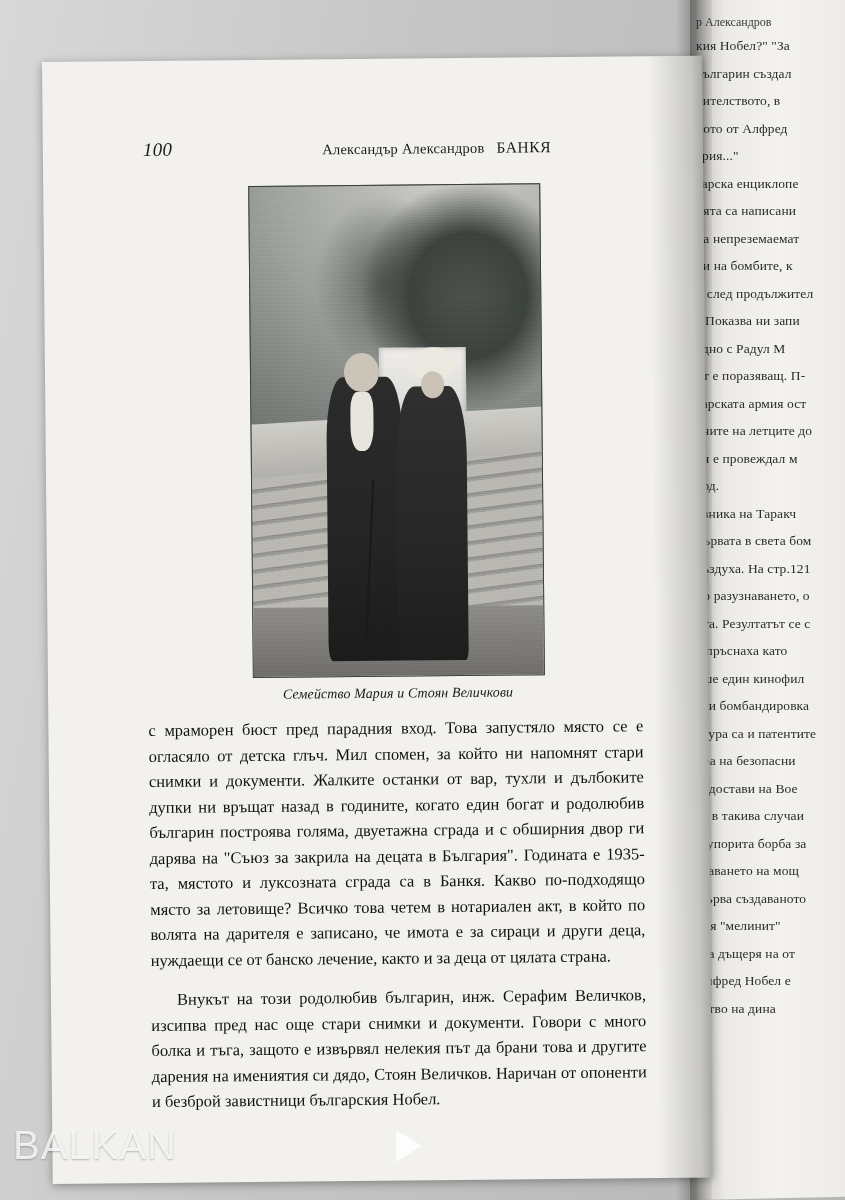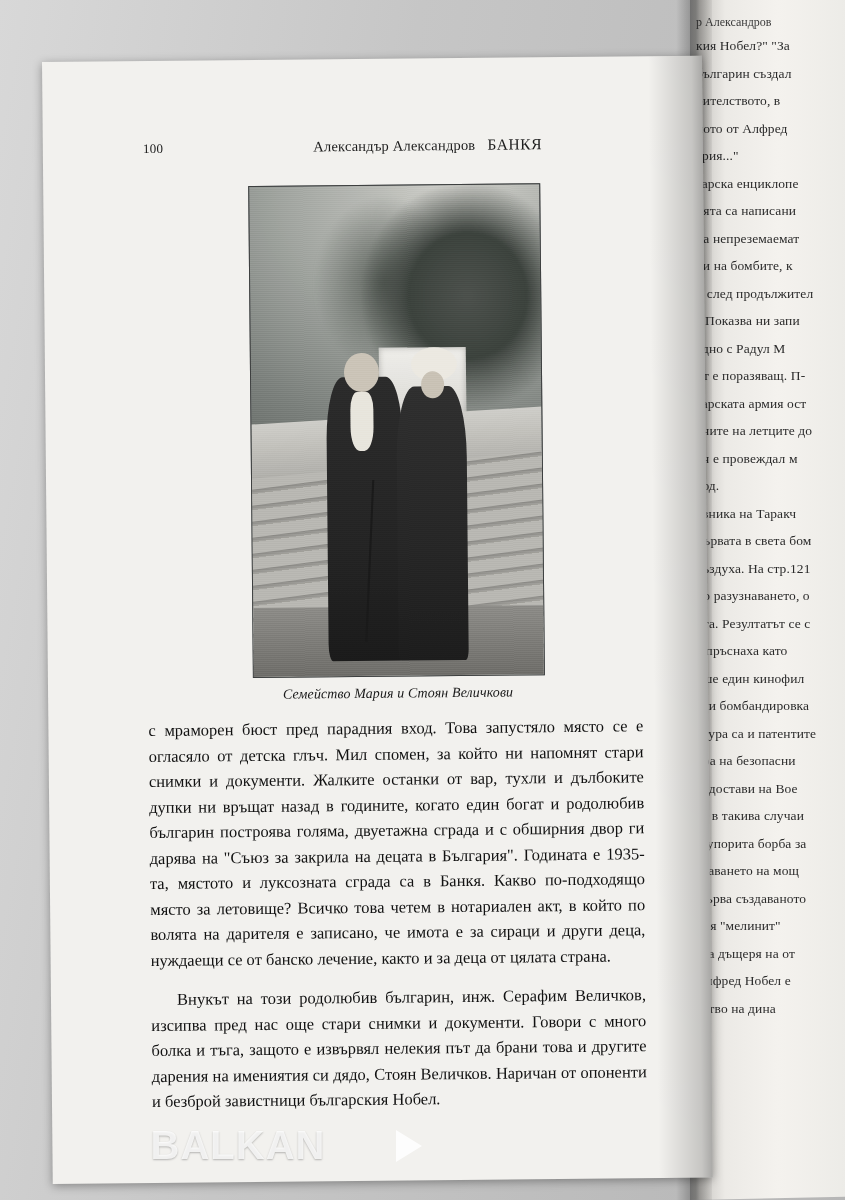--- a/index.html
+++ b/index.html
@@ -97,21 +97,22 @@
 
   
   .running-head {
     display: flex;
     align-items: baseline;
     font-size: 15px;
     color: #1c1c1c;
     height: 22px;
   }
   .folio {
-    font-size: 13px;
+    font-style: italic;
+    font-size: 19px;
     margin-right: 150px;
     letter-spacing: .3px;
   }
   .head-author {
     font-size: 14.5px;
     letter-spacing: .2px;
   }
   .head-title {
     font-weight: normal;
     font-size: 15.5px;
@@ -262,28 +263,27 @@
   .watermark {
     position: absolute;
     left: 0;
     bottom: 34px;
     width: 470px;
     pointer-events: none;
     user-select: none;
   }
   .wm-line1 {
     font-family: "Liberation Sans", sans-serif;
-    font-weight: bold;
+    font-weight: normal;
     font-size: 40px;
     letter-spacing: 1px;
     color: rgba(255,255,255,.80);
     text-shadow: 0 1px 2px rgba(0,0,0,.25);
-    padding-left: 6px;
+    padding-left: 13px;
     line-height: 42px;
-    text-align: center;
   }
   .wm-line2 {
     font-family: "Liberation Sans", sans-serif;
     font-size: 50px;
     letter-spacing: 1px;
     color: rgba(255,255,255,.78);
     text-shadow: 0 1px 2px rgba(0,0,0,.22);
     padding-left: 6px;
     line-height: 52px;
   }

